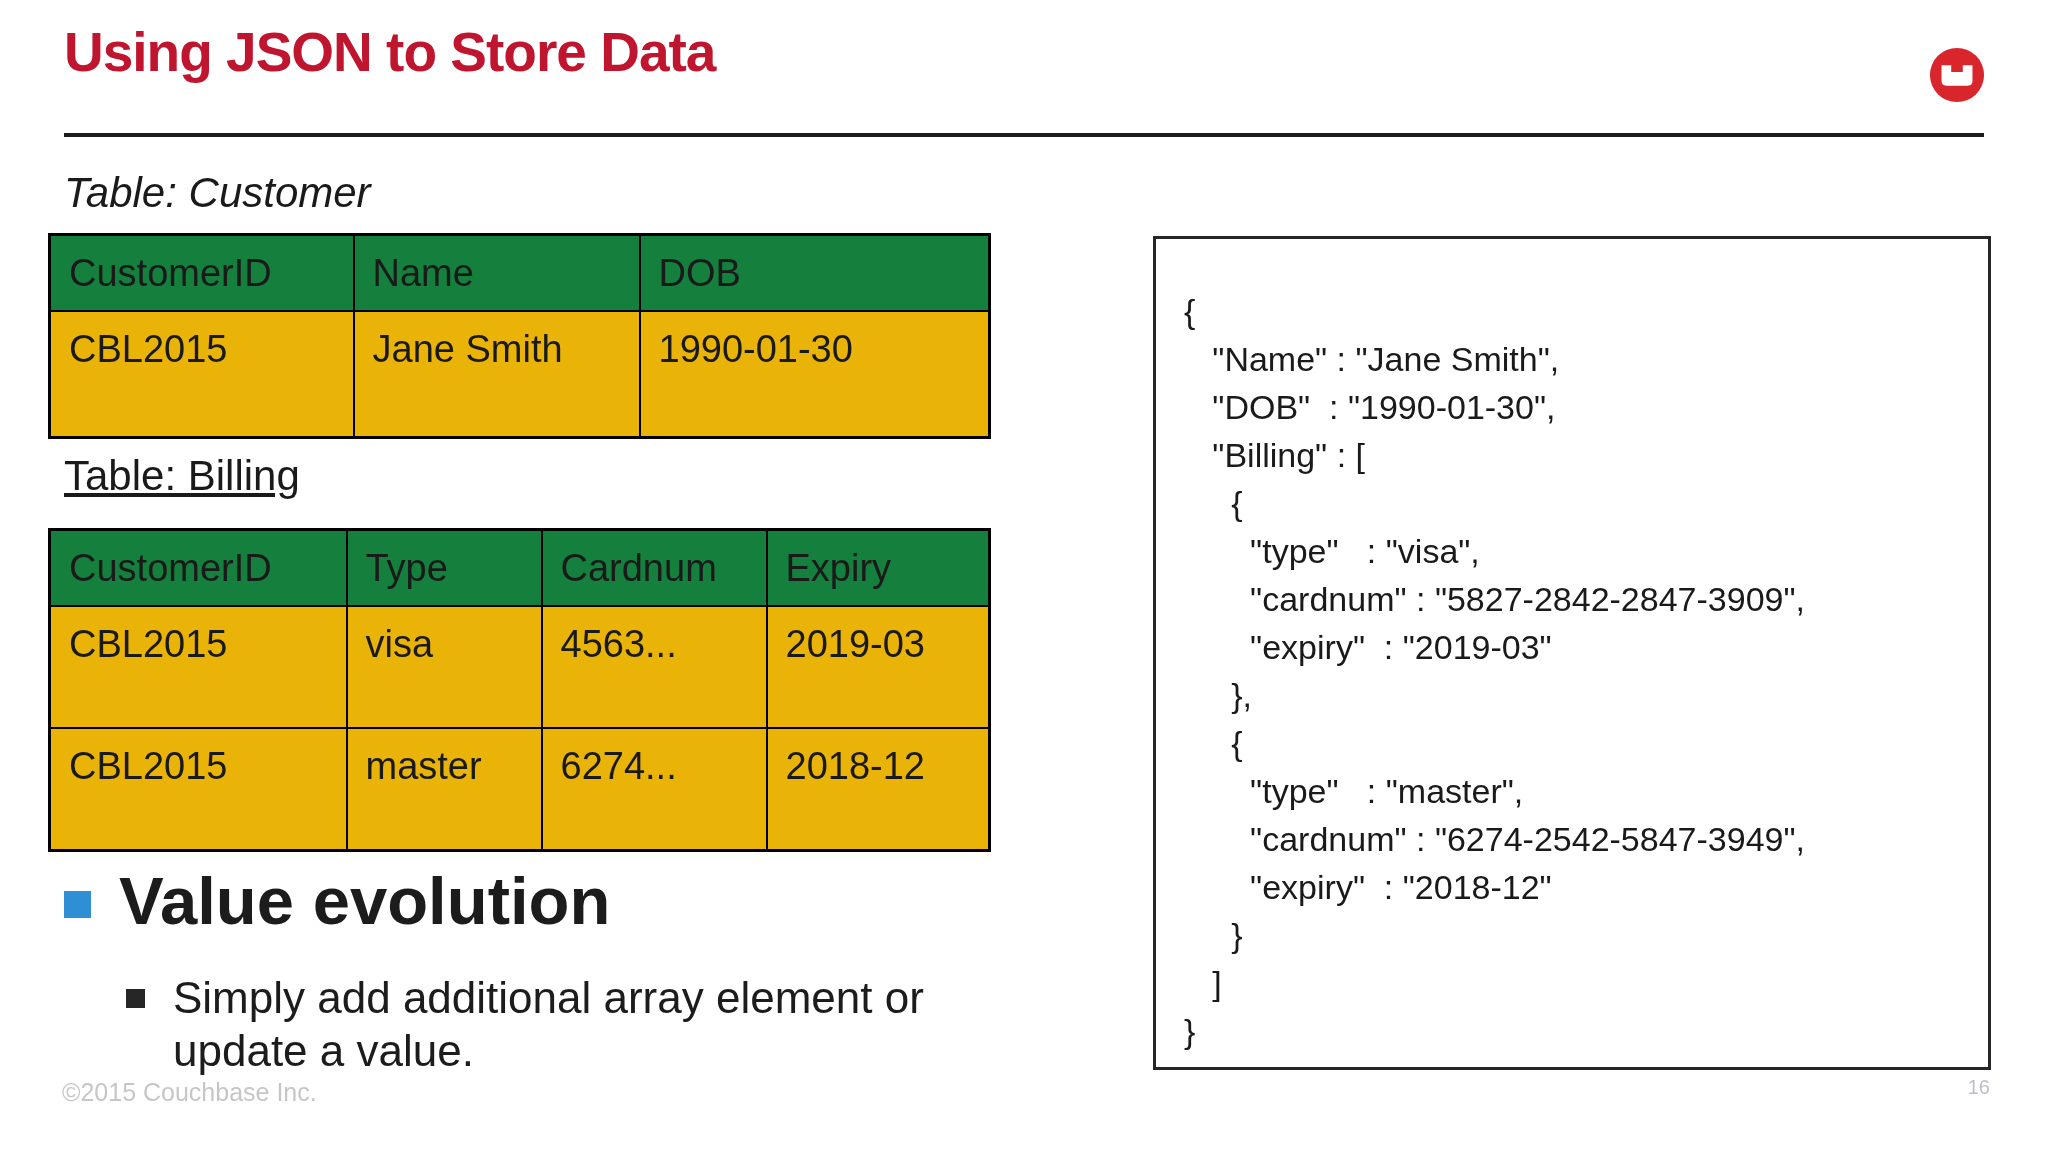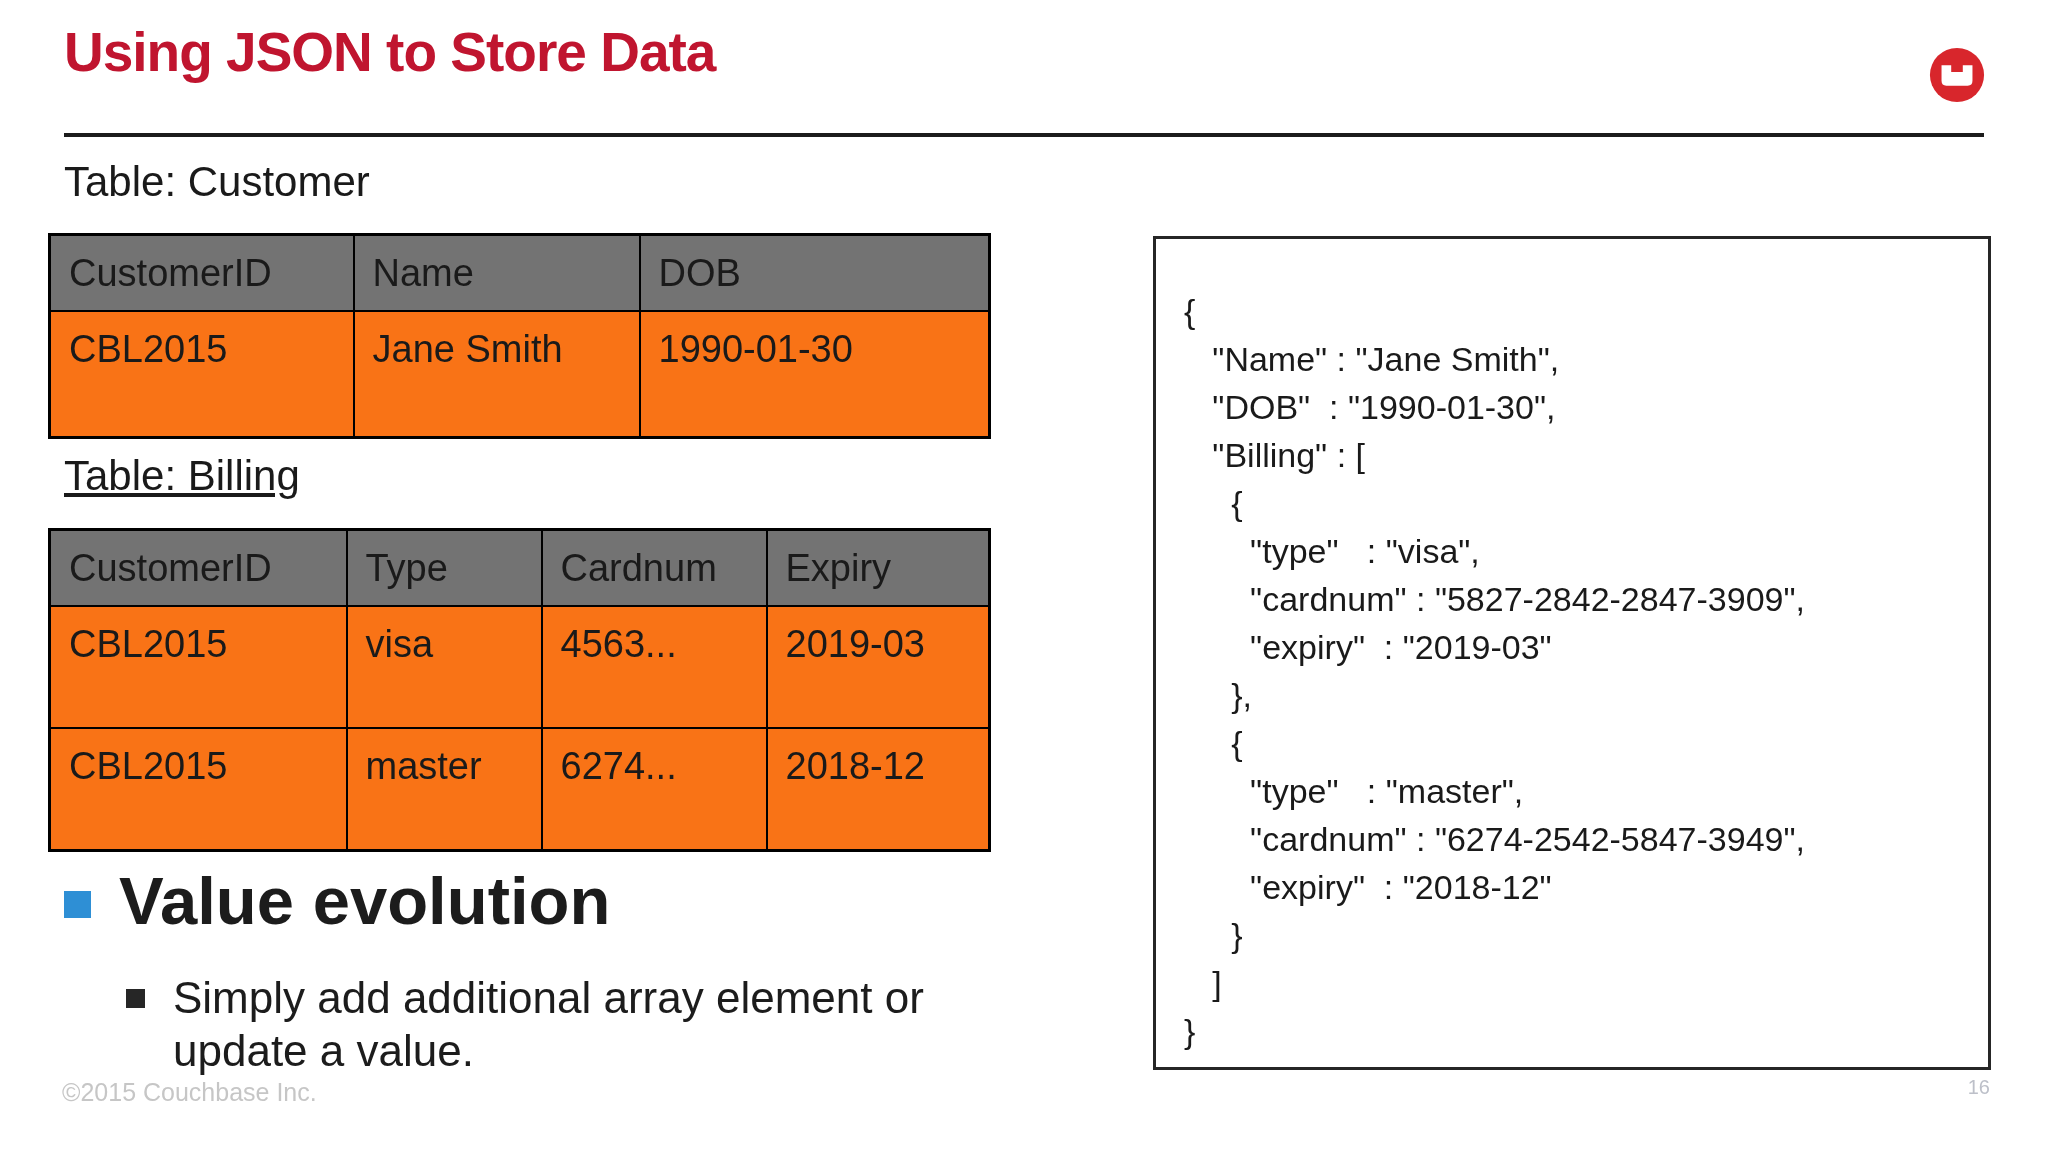--- a/index.html
+++ b/index.html
@@ -10,35 +10,35 @@
   
   .title{
     position:absolute;left:64px;top:20px;font-size:55px;font-weight:bold;
     color:#c0152f;letter-spacing:-1px;white-space:nowrap;
   }
   .logo{position:absolute;left:1928px;top:46px;width:58px;height:58px;}
   .title-rule{position:absolute;left:64px;top:133px;width:1920px;height:4px;background:#1c1c1c;}
 
   
   .section-label{position:absolute;font-size:42px;color:#1a1a1a;white-space:nowrap;}
-  .label-customer{left:64px;top:158px;}
+  .label-customer{left:64px;top:169px;font-style:italic;}
   .label-billing{left:64px;top:452px;text-decoration:underline;}
   .doc-heading{position:absolute;left:1172px;top:158px;font-size:42px;color:#1a1a1a;white-space:nowrap;}
 
   
   .tbl-wrap{position:absolute;left:48px;width:940px;}
   .customer-pos{top:233px;}
   .billing-pos{top:528px;}
   table.tbl{border-collapse:collapse;table-layout:fixed;width:100%;font-size:38px;border:3px solid #000;}
   table.tbl th{
-    background:#737373;font-weight:normal;text-align:left;height:74px;
+    background:#15803d;font-weight:normal;text-align:left;height:74px;
     padding:0 0 0 18px;vertical-align:middle;border:2px solid #000;
   }
   table.tbl td{
-    height:108px;padding:16px 0 0 18px;vertical-align:top;border:2px solid #000;background:#f97316;
+    height:108px;padding:16px 0 0 18px;vertical-align:top;border:2px solid #000;background:#eab308;
   }
   table.tbl.billing td{height:104px;}
   .customer-c1{width:304px;}.customer-c2{width:286px;}.customer-c3{width:350px;}
   .billing-c1{width:297px;}.billing-c2{width:195px;}.billing-c3{width:225px;}.billing-c4{width:223px;}
 
   
   .bullet-row{position:absolute;left:64px;top:862px;display:flex;align-items:center;}
   .bullet-square{width:27px;height:27px;background:#2e8fd5;margin-top:8px;flex:none;}
   .bullet-label{font-size:67px;font-weight:bold;color:#1c1c1c;margin-left:28px;white-space:nowrap;}
   .sub-bullet-row{position:absolute;left:126px;top:972px;display:flex;}

